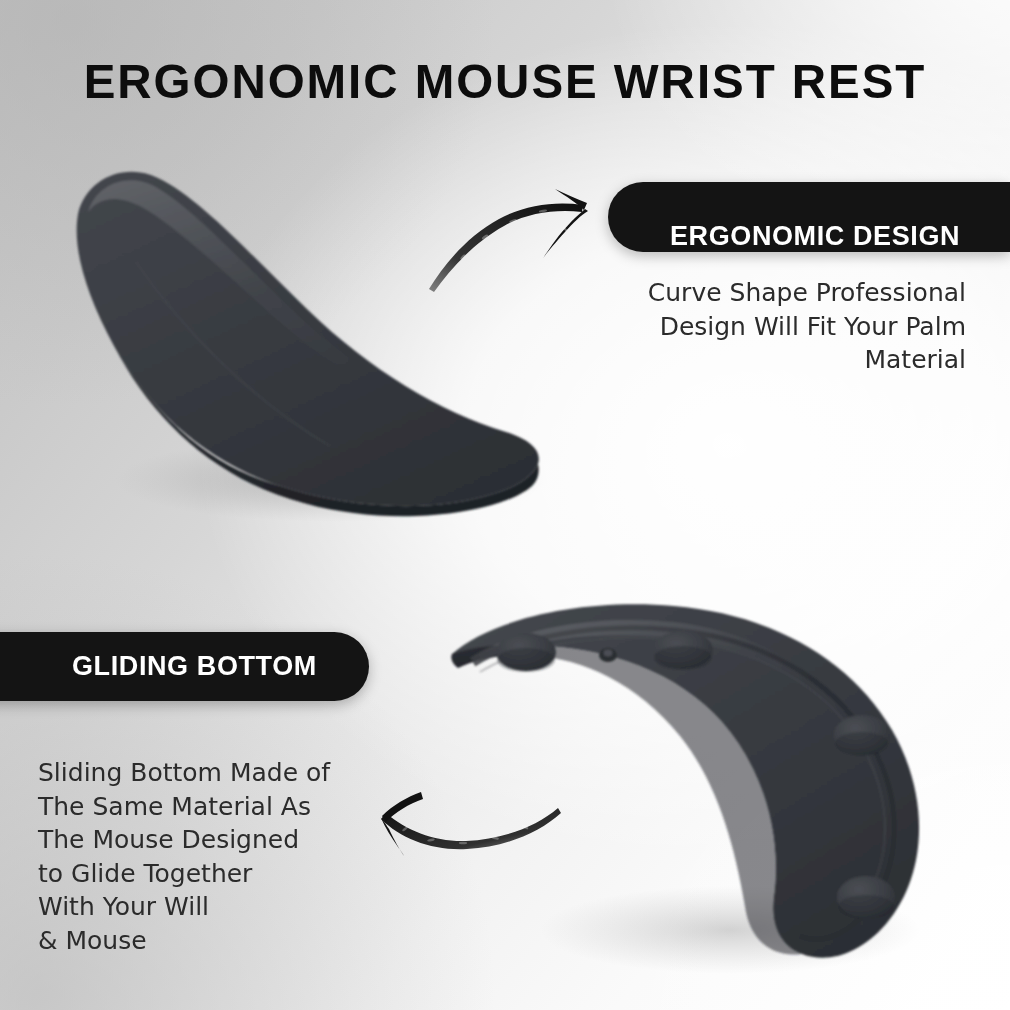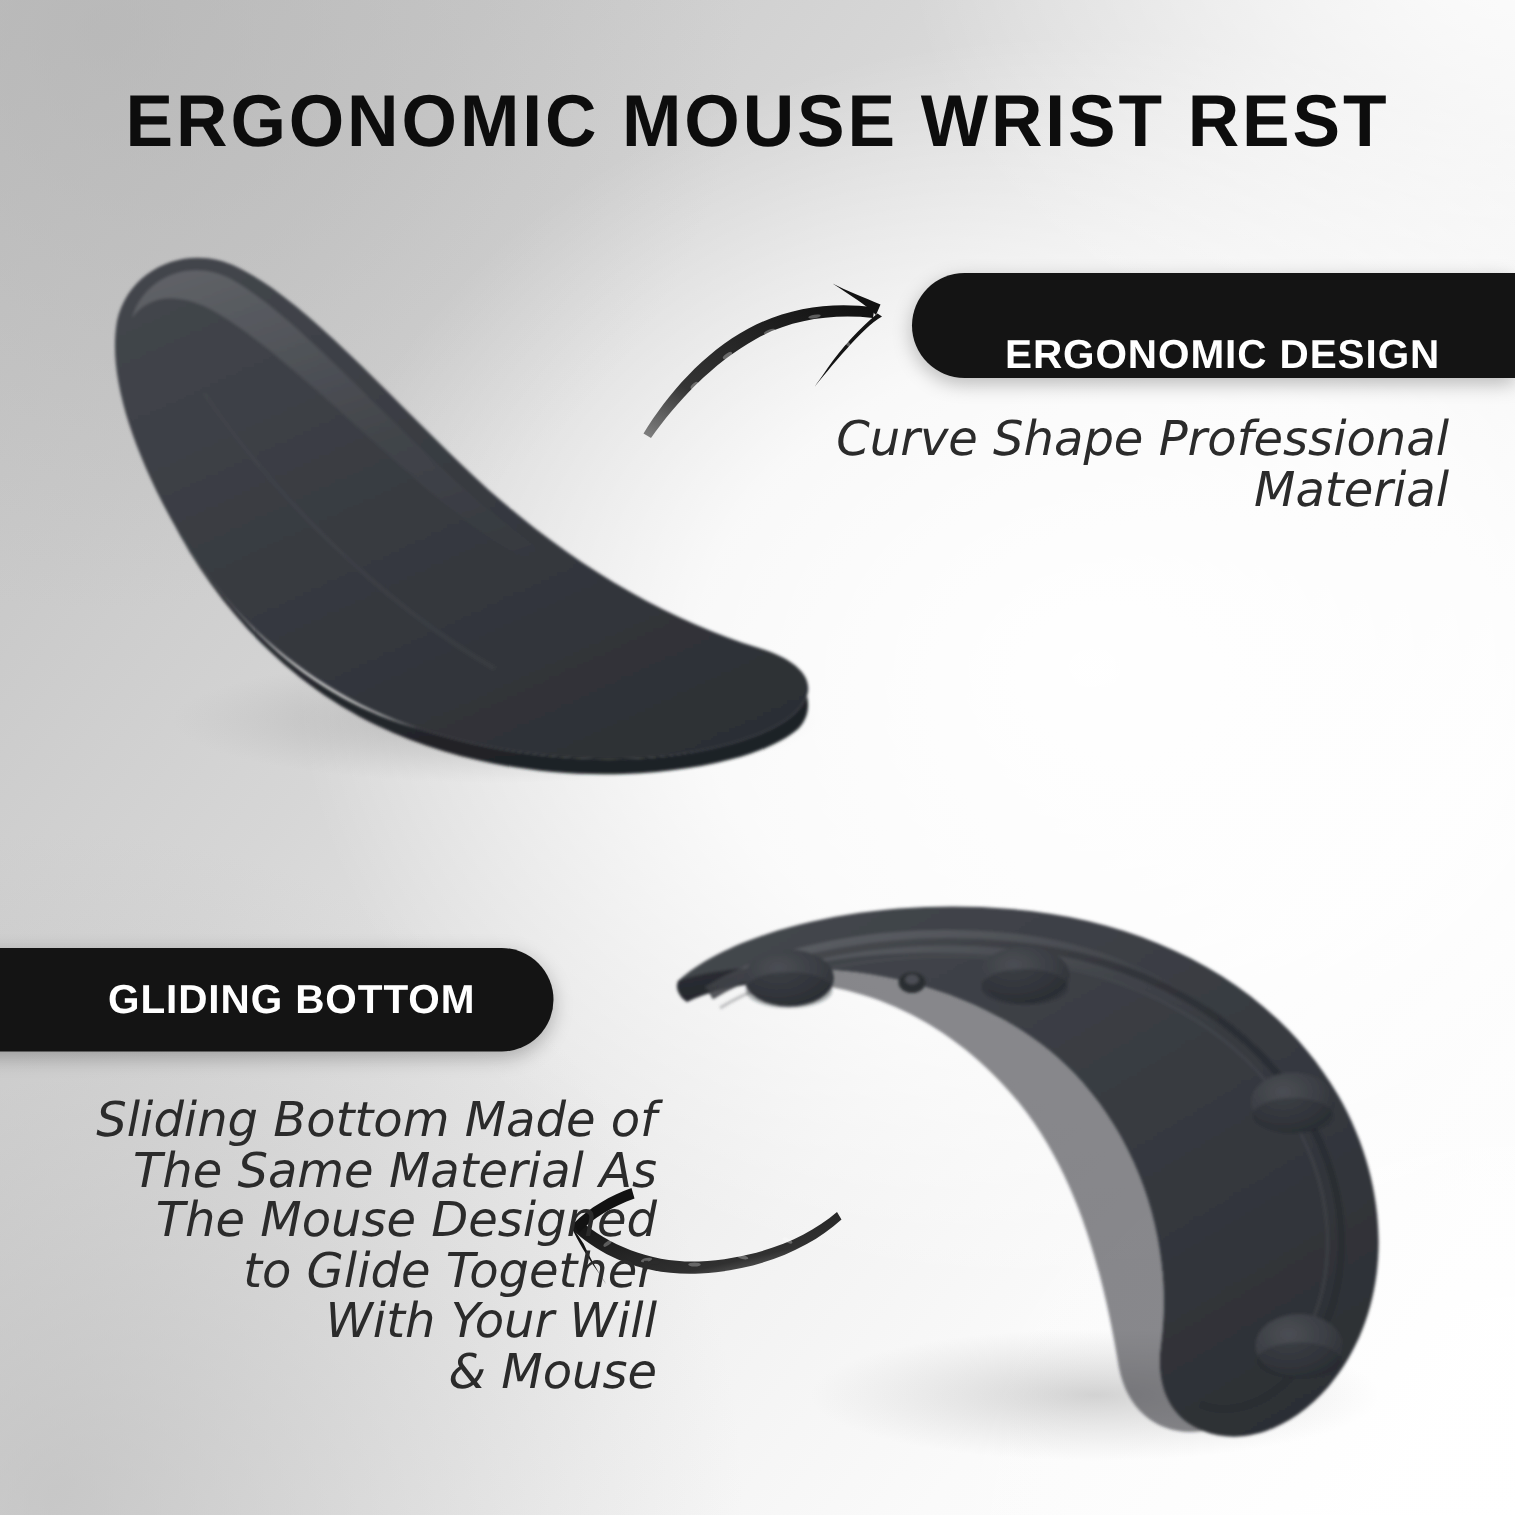--- a/index.html
+++ b/index.html
@@ -85,35 +85,34 @@
     height: 69px;
     border-radius: 0 35px 35px 0;
     padding-left: 112px;
     box-sizing: border-box;
   }
 
   
   .copy {
     position: absolute;
     font-family: "DejaVu Sans", sans-serif;
-    font-size: 32px;
+    font-size: 25px;
     line-height: 33.5px;
     color: #2b2b2b;
-    font-style: italic;
   }
   .copy-right {
     right: 44px;
     top: 276px;
     text-align: right;
     width: 430px;
   }
   .copy-left {
     left: 38px;
-    top: 730px;
-    text-align: right;
+    top: 756px;
+    text-align: left;
     width: 400px;
   }
   .copy div { white-space: nowrap; }
 
   
   .product { position: absolute; }
   .product svg { display: block; overflow: visible; }
   #product-top  { left: 40px;  top: 150px; width: 560px; height: 390px; }
   #product-bottom { left: 430px; top: 580px; width: 540px; height: 400px; }
 
@@ -238,20 +237,21 @@
       </g>
     </svg>
   </div>
 
   <div class="badge badge-right">
     <span>ERGONOMIC DESIGN</span>
   </div>
 
   <div class="copy copy-right">
     <div>Curve Shape Professional</div>
+    <div>Design Will Fit Your Palm</div>
     <div>Material</div>
   </div>
 
   <div class="product" id="product-bottom">
     <svg viewBox="0 0 540 400" width="540" height="400">
       <defs>
         <linearGradient id="botBodyGrad" x1="0.1" y1="0" x2="0.9" y2="1">
           <stop offset="0%" stop-color="#44474d"></stop>
           <stop offset="26%" stop-color="#3d4046"></stop>
           <stop offset="60%" stop-color="#35383e"></stop>

